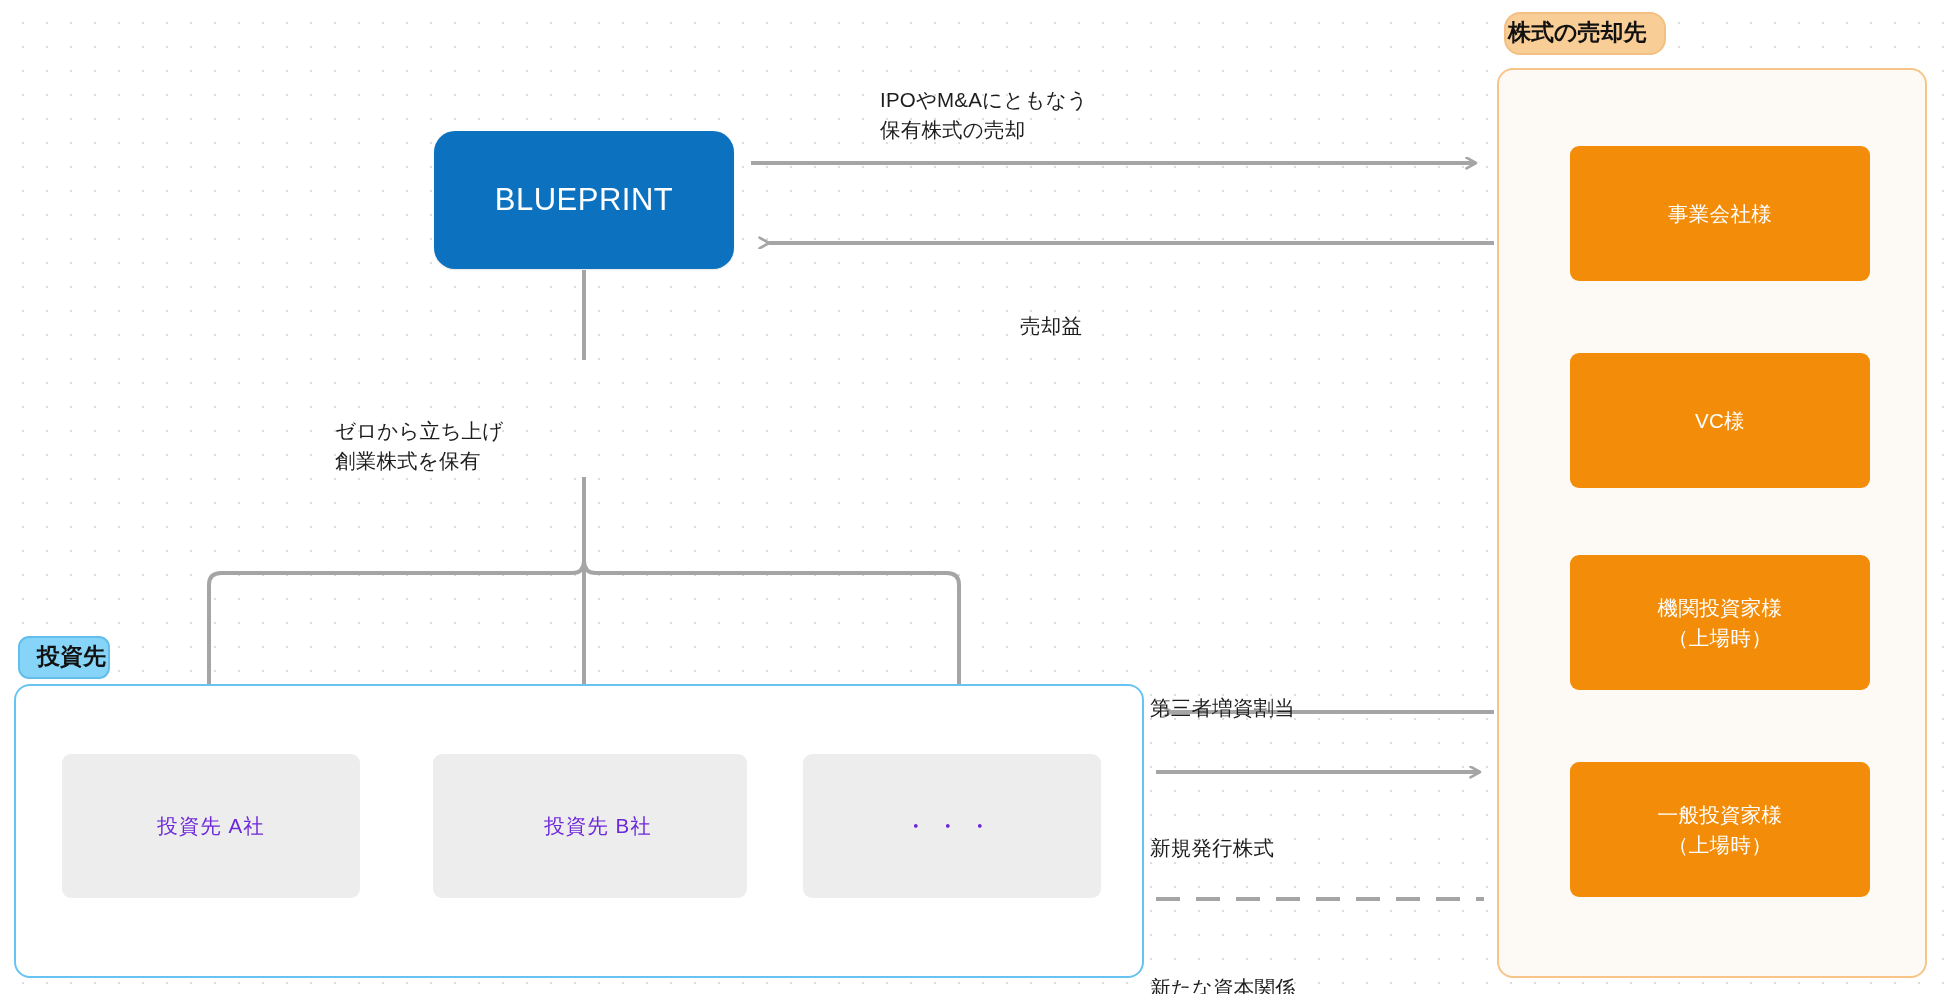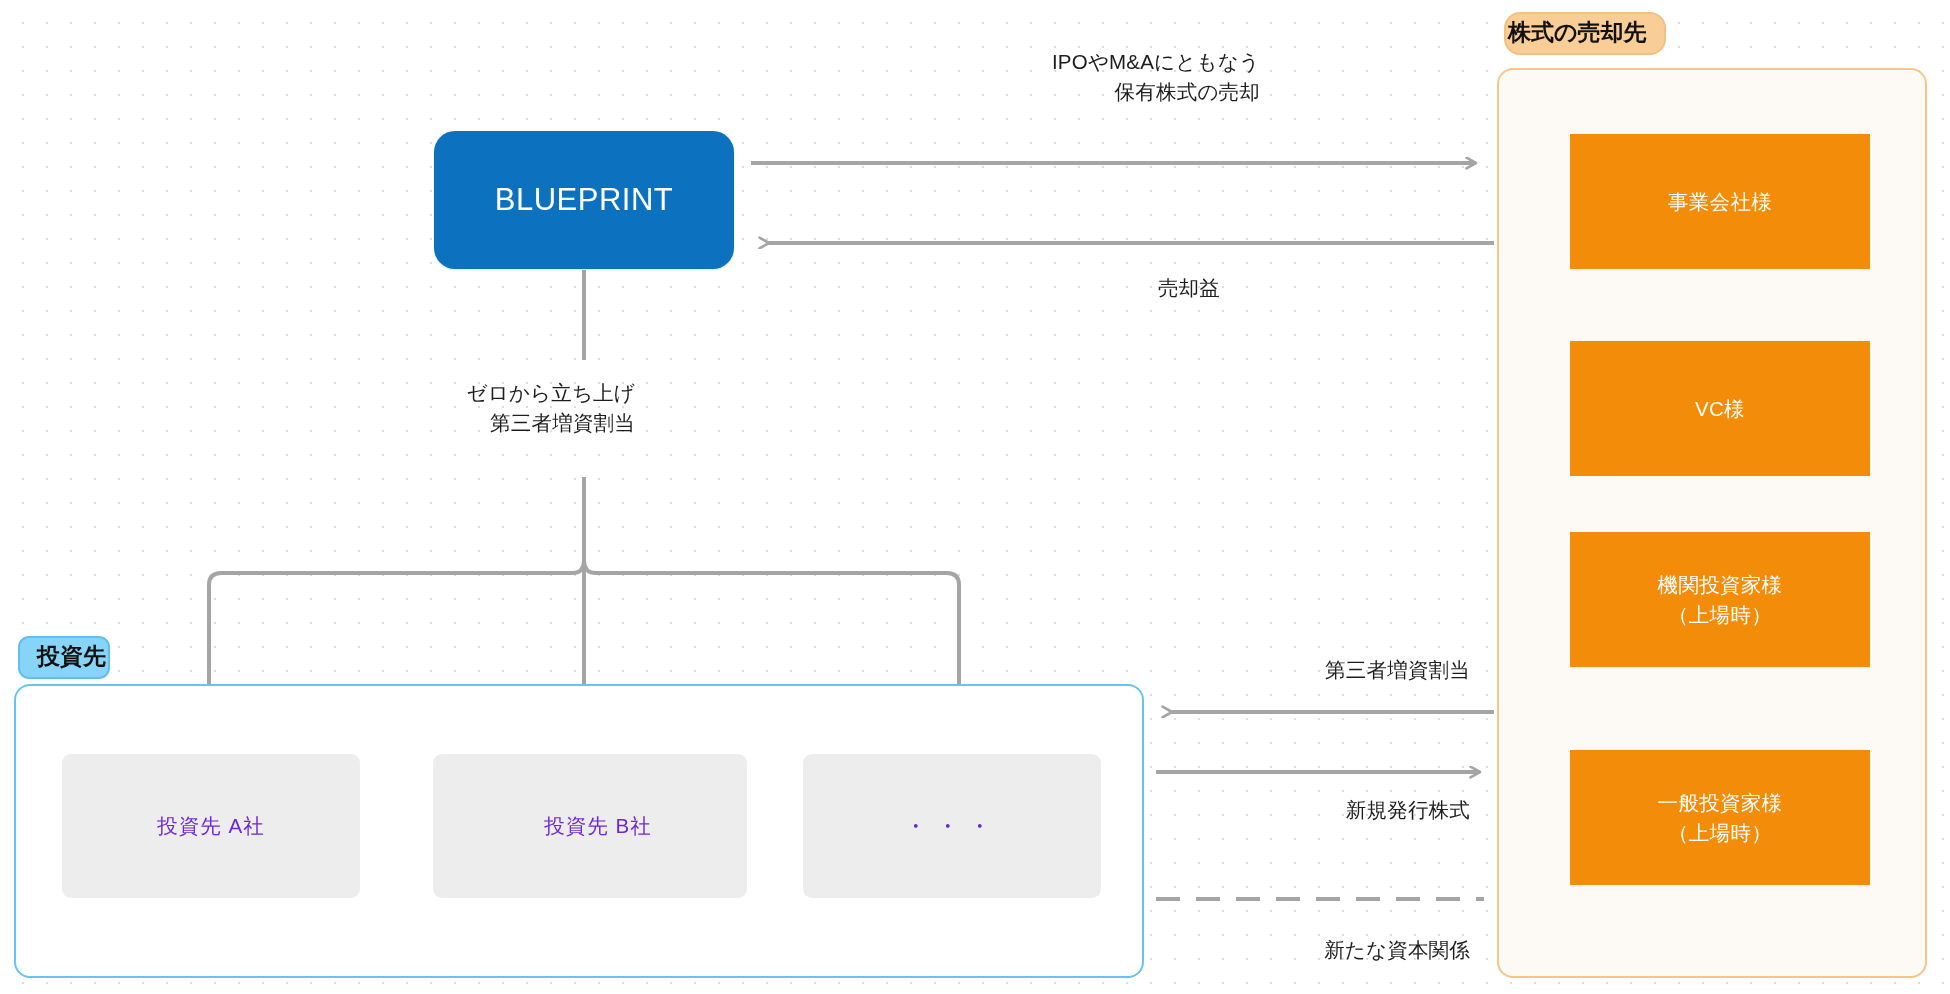--- a/index.html
+++ b/index.html
@@ -46,23 +46,24 @@
     font-weight: 400;
     white-space: nowrap;
   }
 
   
   .caption {
     position: absolute;
     color: #1d1d1d;
     font-size: 20.5px;
     line-height: 1.45;
-    text-align: right;
+    text-align: left;
     white-space: pre-line;
     letter-spacing: 0.2px;
+    margin-top: 38px;
   }
 
   
   .group-invest {
     position: absolute;
     left: 14px; top: 684px;
     width: 1130px; height: 294px;
     border: 2.4px solid #67c4f2;
     border-radius: 16px;
     background: #ffffff;
@@ -127,29 +128,30 @@
     color: #111111;
     box-sizing: border-box;
     line-height: 1.18;
   }
   .buyer-box {
     position: absolute;
     left: 1570px;
     width: 300px;
     height: 135px;
     background: #f28c09;
-    border-radius: 0;
+    border-radius: 9px;
     display: flex;
     align-items: center;
     justify-content: center;
     text-align: center;
+    margin-top: 12px;
   }
   .buyer-box.b0 { top: 134px; }
   .buyer-box.b1 { top: 341px; }
-  .buyer-box.b2 { top: 532px; text-align: center; }
+  .buyer-box.b2 { top: 543px; text-align: center; }
   .buyer-box.b3 { top: 750px; }
   .buyer-label {
     color: #ffffff;
     font-size: 20.5px;
     line-height: 1.42;
     white-space: pre-line;
     letter-spacing: 0.3px;
   }
 
   
@@ -200,21 +202,21 @@
   </svg>
 
   <div class="bp-node">
     <span class="bp-label">BLUEPRINT</span>
   </div>
 
   <div class="caption" id="cap-ipo">IPOやM&amp;Aにともなう
 保有株式の売却</div>
   <div class="caption" id="cap-gain">売却益</div>
   <div class="caption" id="cap-found">ゼロから立ち上げ
-第三者増資割当</div>
+創業株式を保有</div>
   <div class="caption" id="cap-alloc">第三者増資割当</div>
   <div class="caption" id="cap-newshare">新規発行株式</div>
   <div class="caption" id="cap-newcap">新たな資本関係</div>
 
   <div class="group-invest"></div>
   <div class="tag-invest">投資先</div>
 
   <div class="investee-box n0">
     <span class="investee-label">投資先 A社</span>
   </div>

